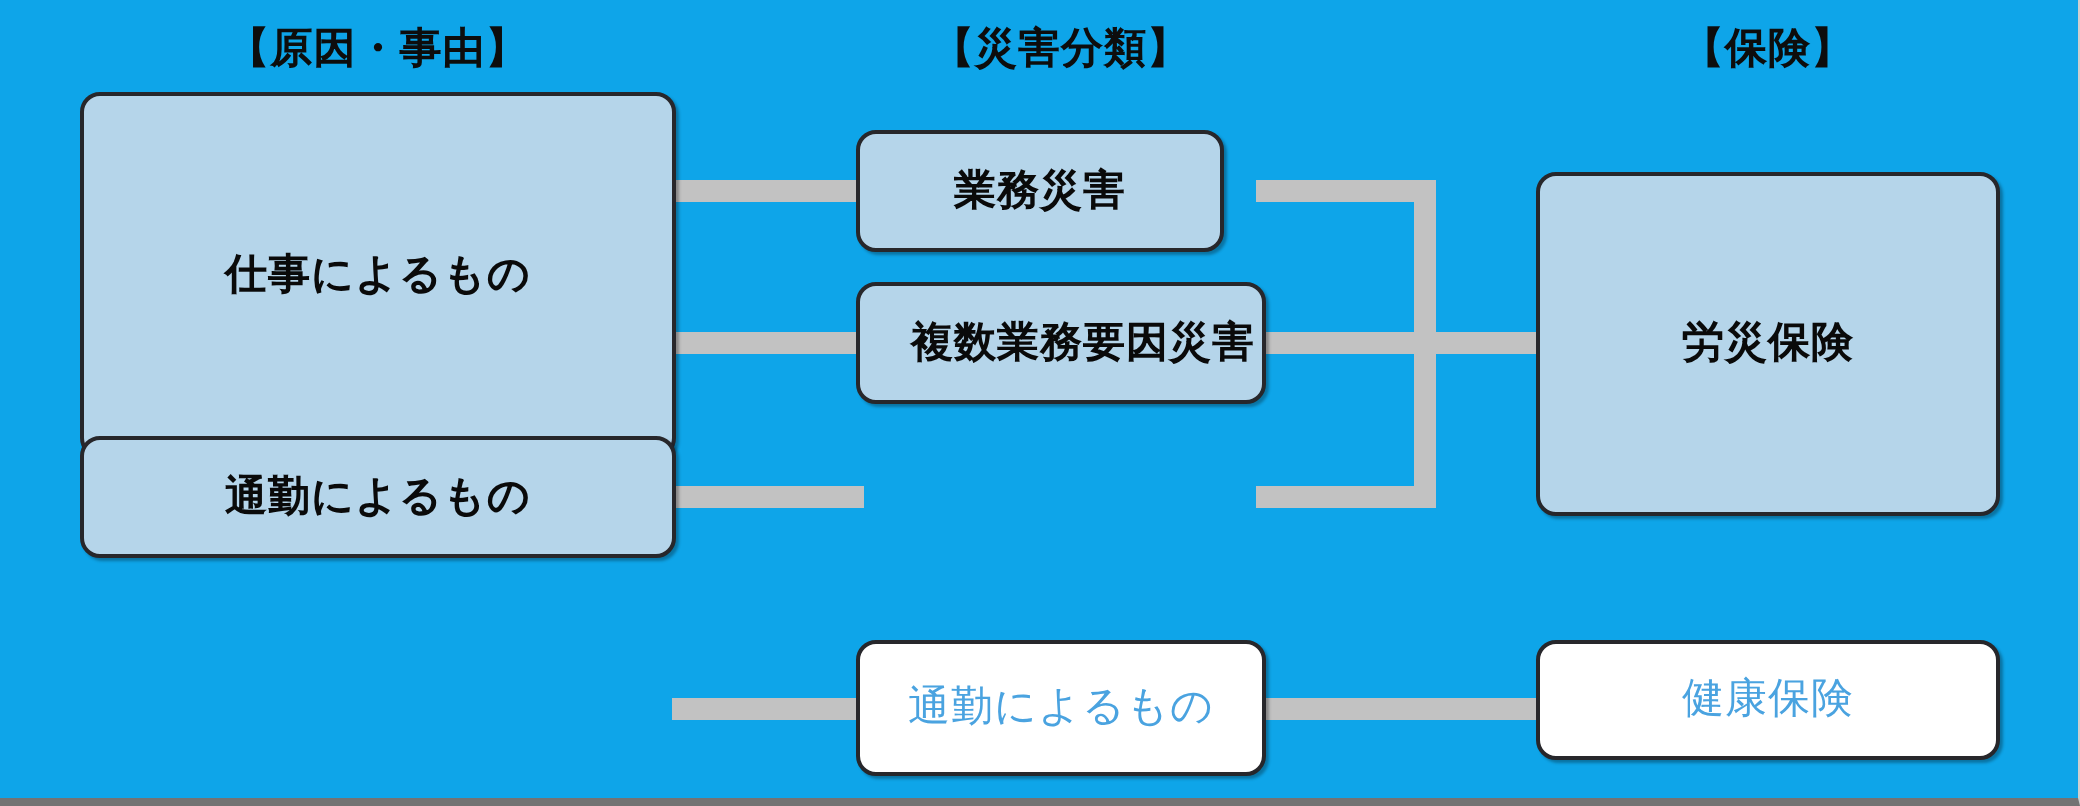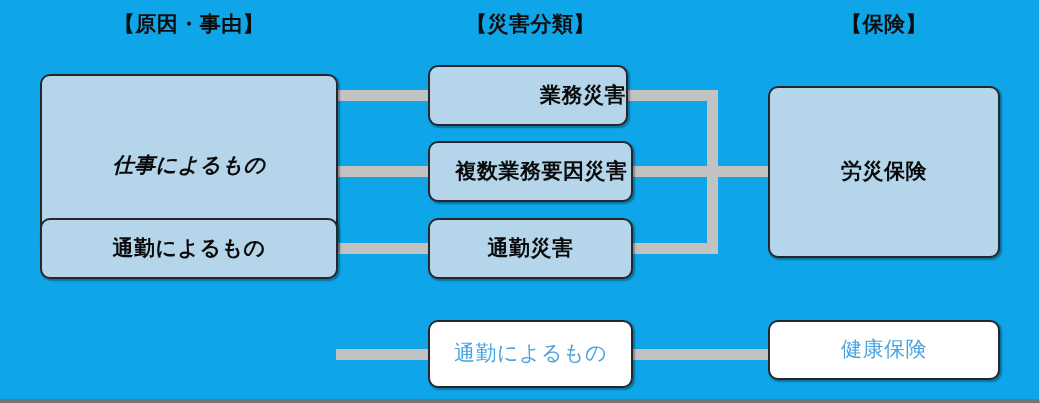--- a/index.html
+++ b/index.html
@@ -97,40 +97,37 @@
   <div class="connector" style="left:628px; top:243px; width:90px; height:11px;"></div>
 
   <div class="connector" style="left:707px; top:90px; width:11px; height:164px;"></div>
 
   <div class="connector" style="left:707px; top:166px; width:68px; height:11px;"></div>
 
   <div class="connector" style="left:336px; top:349px; width:96px; height:11px;"></div>
 
   <div class="connector" style="left:628px; top:349px; width:146px; height:11px;"></div>
 
-  <div class="node filled" style="left:40px; top:74px; width:298px; height:183px;font-style:italic;">
+  <div class="node filled" style="left:40px; top:46px; width:298px; height:183px;">
     <span class="node-label">仕事によるもの</span>
   </div>
 
   <div class="node filled" style="left:40px; top:218px; width:298px; height:61px;">
     <span class="node-label">通勤によるもの</span>
   </div>
 
 
-  <div class="node filled" style="left:428px; top:65px; width:200px; height:61px;justify-content:flex-end;">
+  <div class="node filled" style="left:428px; top:65px; width:184px; height:61px;">
     <span class="node-label">業務災害</span>
   </div>
 
   <div class="node filled" style="left:428px; top:141px; width:205px; height:61px;padding-left:22px;">
     <span class="node-label">複数業務要因災害</span>
   </div>
 
-  <div class="node filled" style="left:428px; top:218px; width:205px; height:61px;">
-    <span class="node-label">通勤災害</span>
-  </div>
 
   <div class="node hollow" style="left:428px; top:320px; width:205px; height:68px;">
     <span class="node-label">通勤によるもの</span>
   </div>
 
   <div class="node filled" style="left:768px; top:86px; width:232px; height:172px;">
     <span class="node-label">労災保険</span>
   </div>
 
   <div class="node hollow" style="left:768px; top:320px; width:232px; height:60px;">

